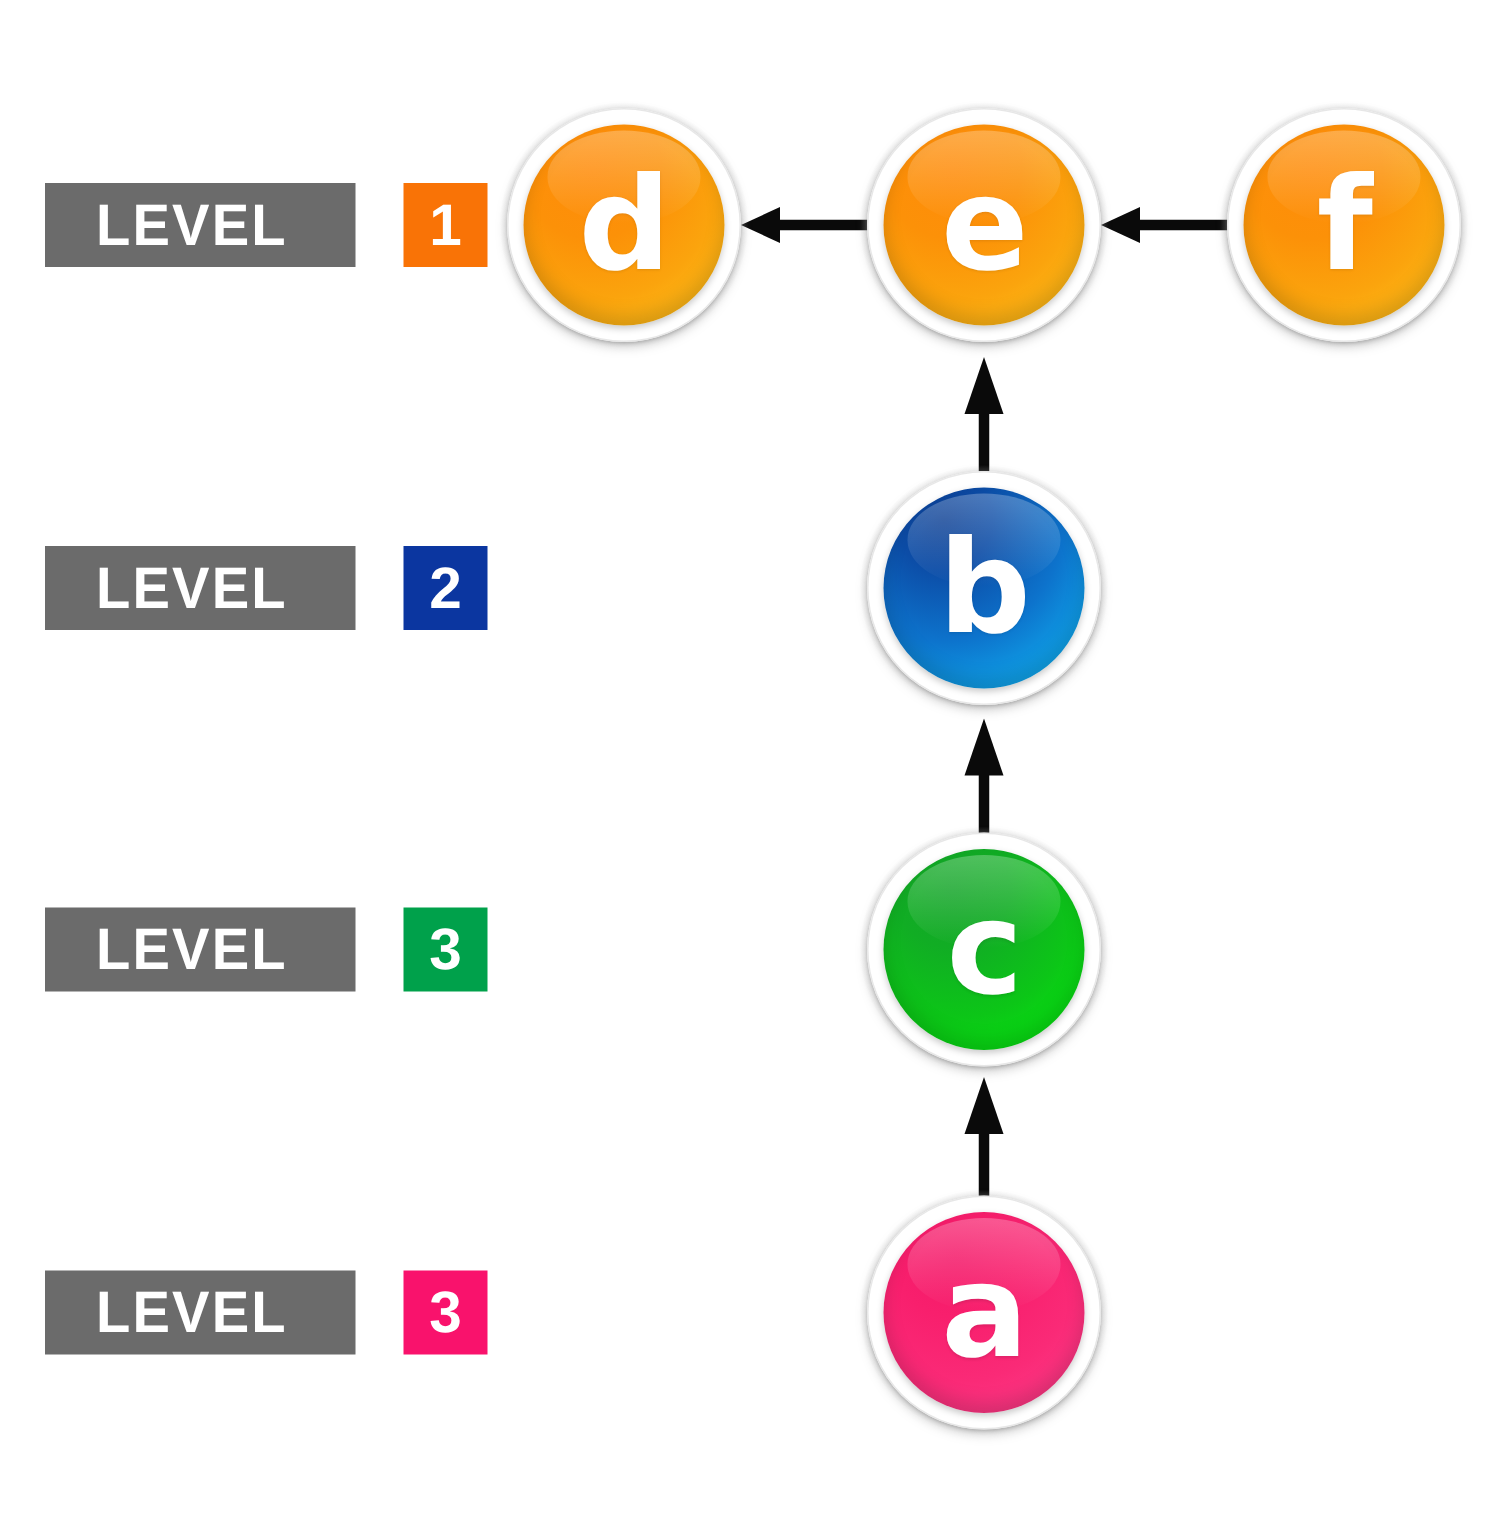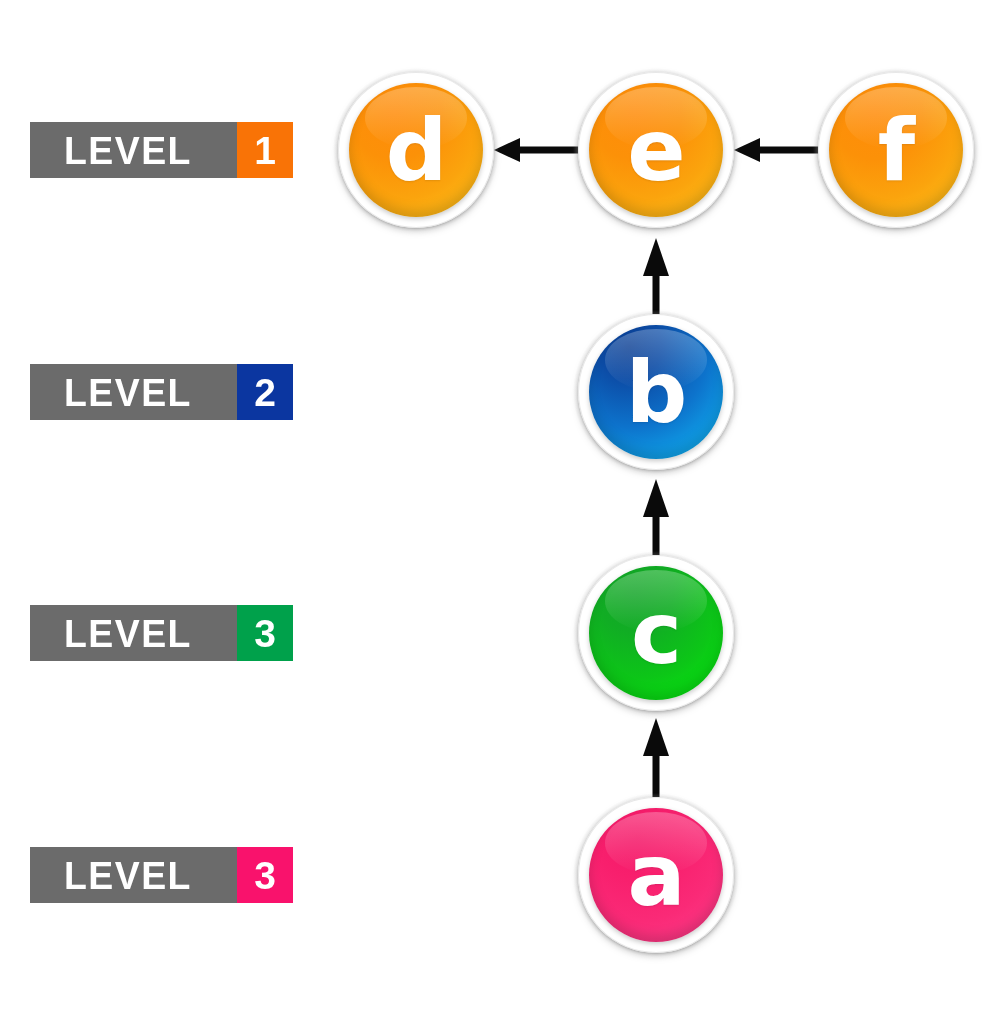--- a/index.html
+++ b/index.html
@@ -24,20 +24,21 @@
     height: 1024px;
   }
 
   
   .badge {
     position: absolute;
     display: flex;
     align-items: stretch;
     height: 56px;
     box-sizing: border-box;
+    gap: 32px;
   }
   .badge-main {
     background: #6b6b6b;
     display: flex;
     align-items: center;
     padding-left: 34px;
     padding-right: 14px;
     box-sizing: border-box;
     width: 207px;
   }

